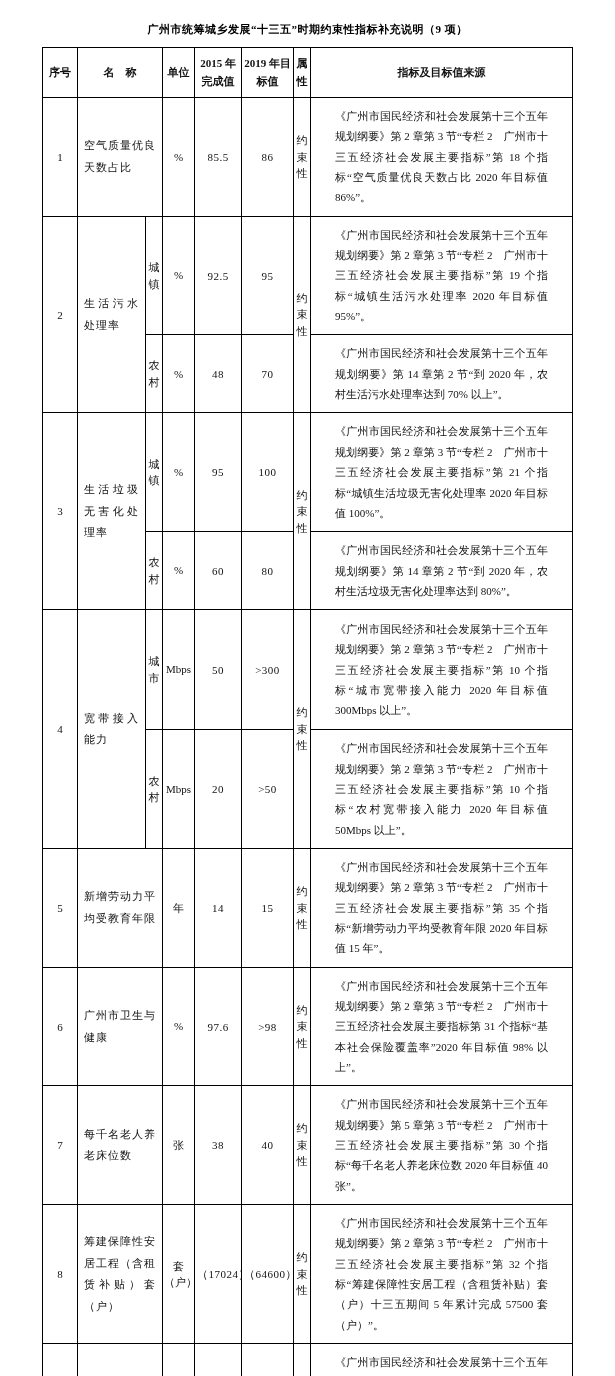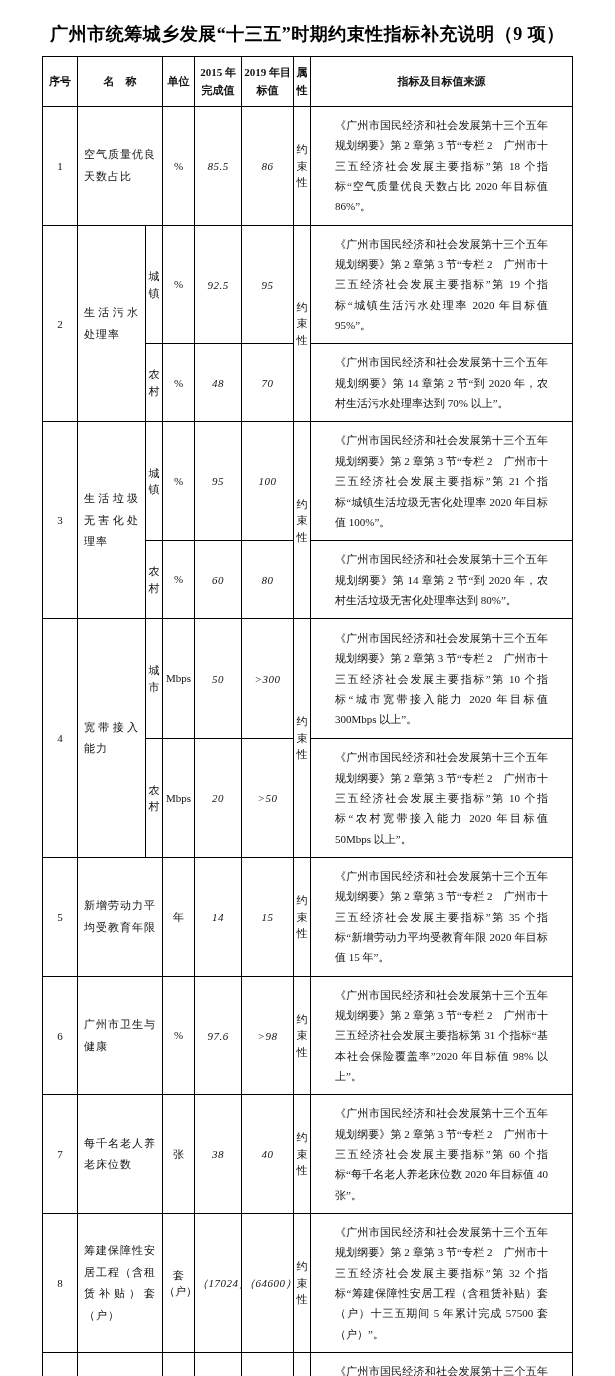--- a/index.html
+++ b/index.html
@@ -4,21 +4,21 @@
 <style>
   html,body{margin:0;padding:0;background:#ffffff;}
   body{
     width:615px;height:1376px;
     font-family:"Liberation Serif","DejaVu Serif",serif;
     color:#1a1a1a;
     -webkit-font-smoothing:antialiased;
   }
   .page{position:relative;width:615px;}
   .doc-title{
-    font-size:18px;font-weight:bold;text-align:center;
+    font-size:11px;font-weight:bold;text-align:center;
     margin:0;padding:22px 0 10px 0;letter-spacing:0.5px;color:#000;
   }
   table.indicators{
     border-collapse:collapse;table-layout:fixed;
     margin:0 auto;width:530px;border:1.5px solid #000;
   }
   td,th{
     border:1px solid #000;
     font-size:11px;color:#111;
     text-align:center;vertical-align:middle;
@@ -28,21 +28,21 @@
   th{font-weight:bold;line-height:1.6;padding:3px 2px;}
   th.src-h{font-weight:bold;}
   .name{
     text-align:justify;text-justify:inter-ideograph;
     padding:4px 6px;line-height:1.95;letter-spacing:1px;
   }
   .scope,.attr{
     padding:1px 0;line-height:1.5;word-break:break-all;letter-spacing:0;
   }
   .unit{word-break:break-all;line-height:1.5;padding:2px 1px;}
-  .num{letter-spacing:0.5px;font-style:italic;}
+  .num{letter-spacing:0.5px;}
   .src{
     text-align:justify;text-justify:inter-ideograph;
     padding:8px 24px;line-height:1.85;vertical-align:middle;
   }
   th.wrap{word-break:break-all;}
   
   tr.hdr{height:50px;}
   tr.g1{height:108px;}
   tr.g2a{height:93px;}  tr.g2b{height:75px;}
   tr.g3a{height:114px;} tr.g3b{height:70px;}
@@ -166,21 +166,21 @@
       <td class="src">《广州市国民经济和社会发展第十三个五年规划纲要》第 2 章第 3 节“专栏 2　广州市十三五经济社会发展主要指标第 31 个指标“基本社会保险覆盖率”2020 年目标值 98% 以上”。</td>
     </tr>
 
     <tr class="g7">
       <td>7</td>
       <td colspan="2" class="name">每千名老人养老床位数</td>
       <td class="unit">张</td>
       <td class="num">38</td>
       <td class="num">40</td>
       <td class="attr">约束性</td>
-      <td class="src">《广州市国民经济和社会发展第十三个五年规划纲要》第 2 章第 3 节“专栏 2　广州市十三五经济社会发展主要指标”第 60 个指标“每千名老人养老床位数 2020 年目标值 40 张”。</td>
+      <td class="src">《广州市国民经济和社会发展第十三个五年规划纲要》第 5 章第 3 节“专栏 2　广州市十三五经济社会发展主要指标”第 30 个指标“每千名老人养老床位数 2020 年目标值 40 张”。</td>
     </tr>
 
     <tr class="g8">
       <td>8</td>
       <td colspan="2" class="name">筹建保障性安居工程（含租赁补贴）套（户）</td>
       <td class="unit">套（户）</td>
       <td class="num">（17024）</td>
       <td class="num">（64600）</td>
       <td class="attr">约束性</td>
       <td class="src">《广州市国民经济和社会发展第十三个五年规划纲要》第 2 章第 3 节“专栏 2　广州市十三五经济社会发展主要指标”第 32 个指标“筹建保障性安居工程（含租赁补贴）套（户）十三五期间 5 年累计完成 57500 套（户）”。</td>

